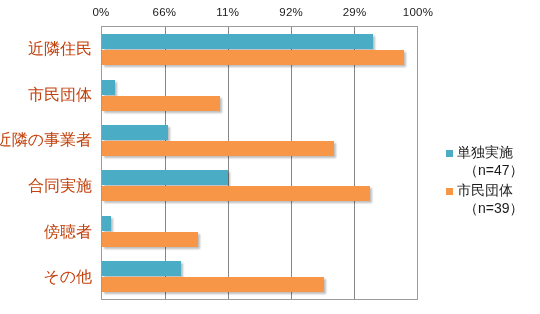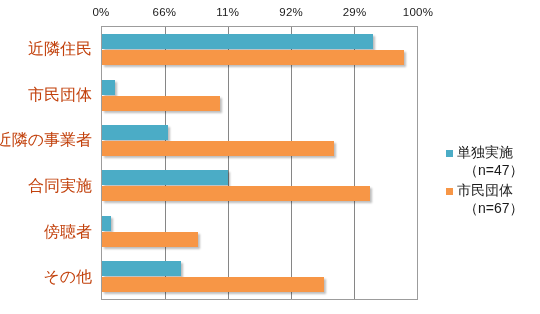--- a/index.html
+++ b/index.html
@@ -171,17 +171,17 @@
         <span class="legend-swatch series-0"></span>
         <span>単独実施</span>
       </div>
       <div class="legend-sub">（n=47）</div>
     </div>
     <div class="legend-entry">
       <div class="legend-row">
         <span class="legend-swatch series-1"></span>
         <span>市民団体</span>
       </div>
-      <div class="legend-sub">（n=67）</div>
+      <div class="legend-sub">（n=39）</div>
     </div>
   </div>
 
 </div>
 
 </body></html>

